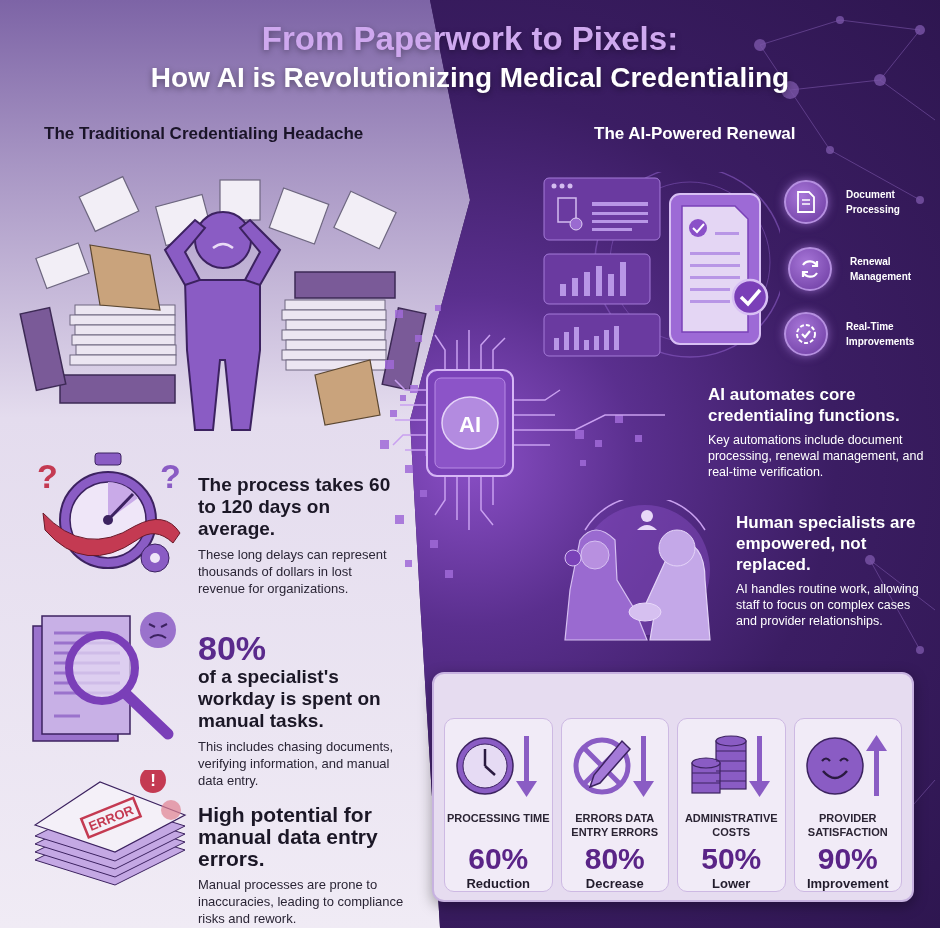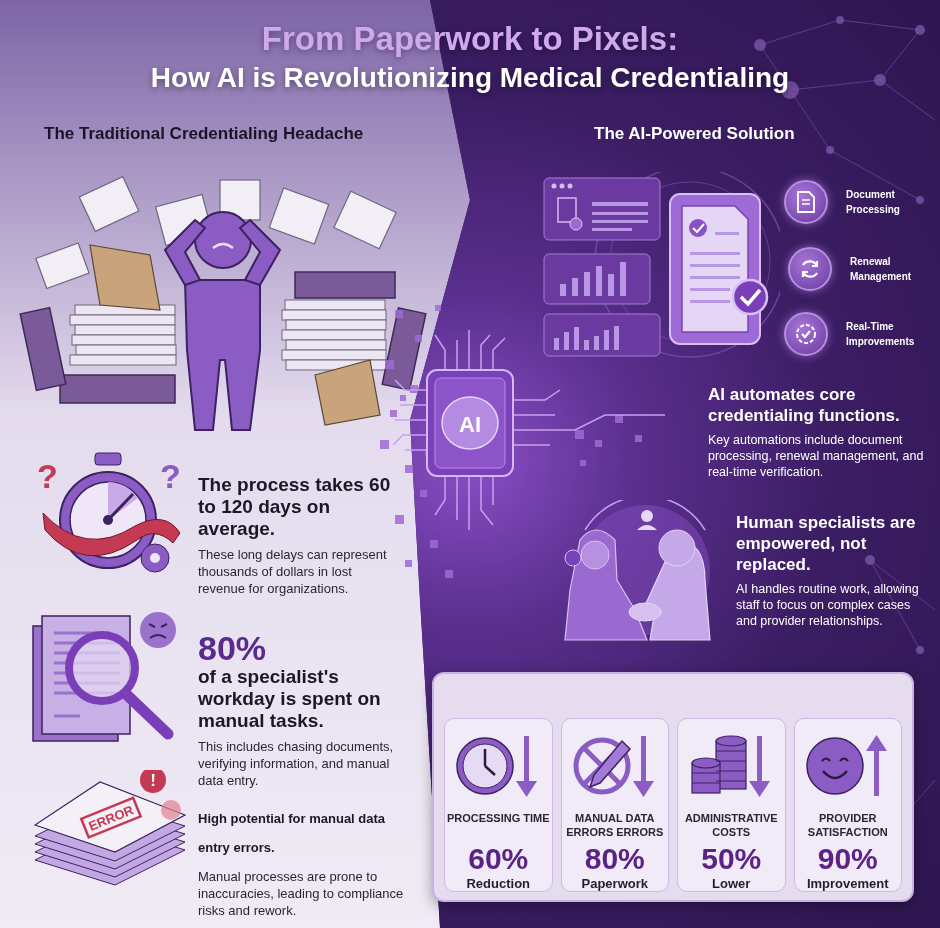--- a/index.html
+++ b/index.html
@@ -71,21 +71,21 @@
       <circle cx="190" cy="560" r="5"></circle>
       <circle cx="240" cy="650" r="4"></circle>
     <circle cx="220" cy="820" r="7"></circle>
   </g>
 </svg>
 
 <div class="title1">From Paperwork to Pixels:</div>
 <div class="title2">How AI is Revolutionizing Medical Credentialing</div>
 
 <div class="sec-left">The Traditional Credentialing Headache</div>
-<div class="sec-right">The AI-Powered Solution</div>
+<div class="sec-right">The AI-Powered Renewal</div>
 
 <svg class="illus" style="left:10px;top:160px;" width="420" height="280" viewBox="0 0 420 280">
   <g fill="#f2eef6" stroke="#6e6780" stroke-width="1.2">
     <rect x="75" y="25" width="48" height="38" transform="rotate(-25 99 44)"></rect>
     <rect x="150" y="40" width="48" height="40" transform="rotate(-15 174 60)"></rect>
     <rect x="210" y="20" width="40" height="40"></rect>
     <rect x="265" y="35" width="48" height="42" transform="rotate(20 289 56)"></rect>
     <rect x="330" y="40" width="50" height="40" transform="rotate(25 355 60)"></rect>
     <rect x="30" y="90" width="45" height="32" transform="rotate(-20 52 106)"></rect>
   </g>
@@ -177,21 +177,21 @@
   <path d="M10 55 L90 82 L160 45 L75 12 Z" fill="#f4f0f8" stroke="#3c2260" stroke-width="1.2"></path>
   <g transform="rotate(-22 85 48)">
     <rect x="58" y="38" width="56" height="20" fill="none" stroke="#c43a52" stroke-width="2.5"></rect>
     <text x="86" y="53" text-anchor="middle" font-size="13" font-weight="bold" fill="#c43a52" font-family="Liberation Sans, sans-serif">ERROR</text>
   </g>
   <circle cx="146" cy="40" r="10" fill="#e08090" opacity="0.7"></circle>
   <circle cx="128" cy="10" r="13" fill="#c43a52"></circle>
   <text x="128" y="16" text-anchor="middle" font-size="17" font-weight="bold" fill="#fff" font-family="Liberation Sans, sans-serif">!</text>
 </svg>
 <div class="pt" style="left:198px;top:796px;width:210px;">
-  <div class="h" style="font-size:13px;line-height:29px;">High potential for manual data entry errors.</div>
+  <div class="h" style="font-size:21px;line-height:22px;">High potential for manual data entry errors.</div>
   <div class="b">Manual processes are prone to inaccuracies, leading to compliance risks and rework.</div>
 </div>
 
 <svg class="illus" style="left:375px;top:290px;" width="290" height="300" viewBox="0 0 290 300">
   <g fill="#a06ad8" opacity="0.85">
     <rect x="20" y="20" width="8" height="8"></rect>
       <rect x="40" y="45" width="7" height="7"></rect>
       <rect x="10" y="70" width="9" height="9"></rect>
     <rect x="35" y="95" width="8" height="8"></rect>
       <rect x="15" y="120" width="7" height="7"></rect>
@@ -360,23 +360,23 @@
       <div class="ic">
         <svg width="90" height="70" viewBox="0 0 90 70">
           <circle cx="32" cy="35" r="26" fill="none" stroke="#8a5cc4" stroke-width="5"></circle>
           <line x1="14" y1="17" x2="50" y2="53" stroke="#8a5cc4" stroke-width="5"></line>
           <line x1="50" y1="17" x2="14" y2="53" stroke="#8a5cc4" stroke-width="5"></line>
           <path d="M20 56 L24 44 L52 10 L60 18 L30 52 Z" fill="#a47ad8" stroke="#3c2260" stroke-width="1.5"></path>
           <rect x="71" y="5" width="5" height="48" fill="#8a5cc4"></rect>
           <path d="M63 50 L73.5 66 L84 50 Z" fill="#8a5cc4"></path>
         </svg>
       </div>
-      <div class="m">MANUAL DATA ERRORS ERRORS</div>
+      <div class="m">ERRORS DATA ENTRY ERRORS</div>
       <div class="v">80%</div>
-      <div class="d">Paperwork</div>
+      <div class="d">Decrease</div>
     </div>
     <div class="card">
       <div class="ic">
         <svg width="90" height="70" viewBox="0 0 90 70">
           <g fill="#8a5cc4" stroke="#3c2260" stroke-width="1.2">
             <rect x="30" y="10" width="30" height="48"></rect>
               <ellipse cx="45" cy="10" rx="15" ry="5"></ellipse>
             <rect x="6" y="32" width="28" height="30"></rect>
               <ellipse cx="20" cy="32" rx="14" ry="5"></ellipse>
           </g>

